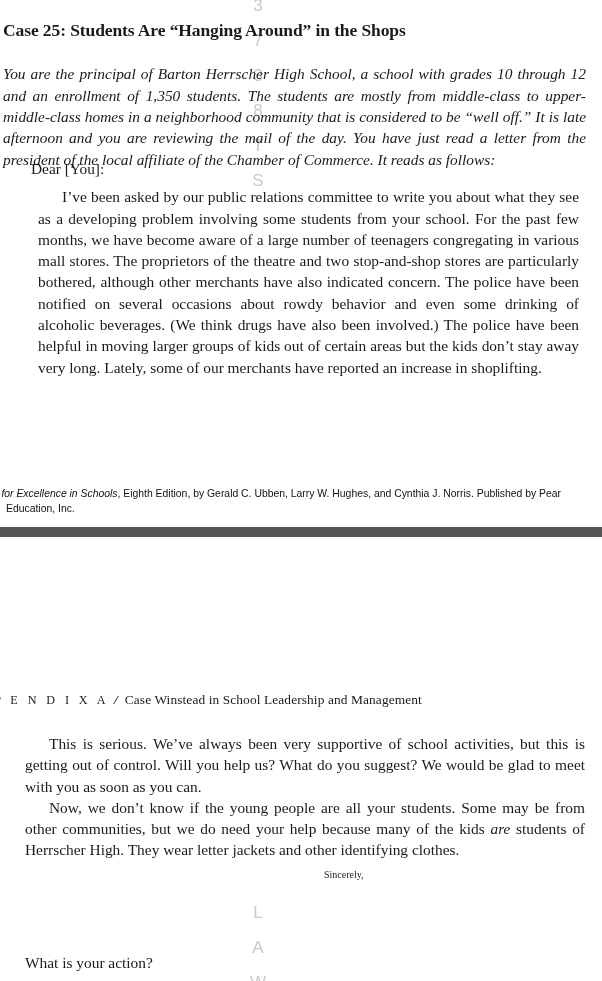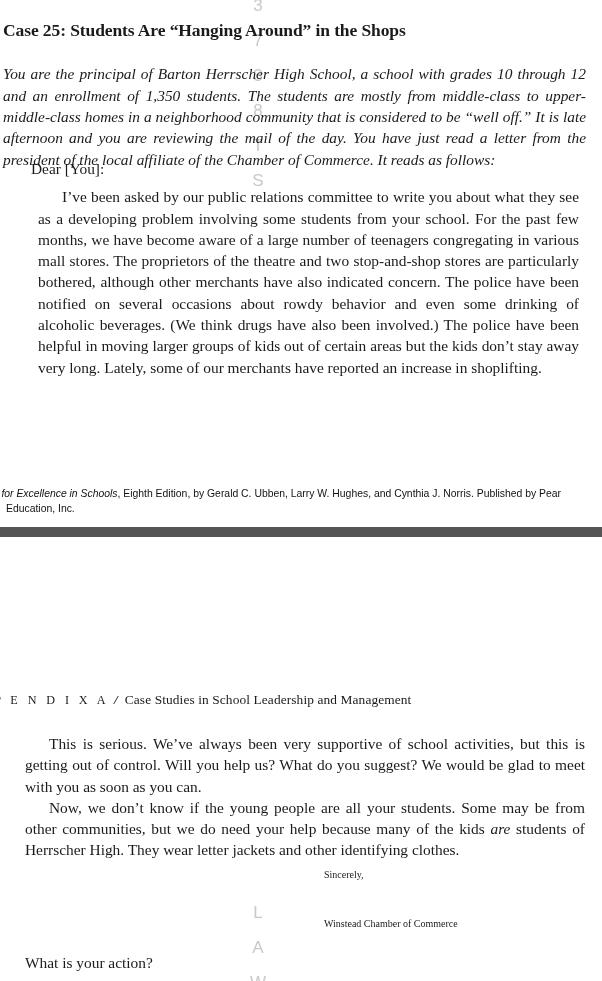--- a/index.html
+++ b/index.html
@@ -201,31 +201,30 @@
 <div class="attribution">
   <div class="line1"><span class="italic">rship for Excellence in Schools</span><span>, Eighth Edition, by Gerald C. Ubben, Larry W. Hughes, and Cynthia J. Norris. Published by Pear</span></div>
   <div class="line2">Education, Inc.</div>
 </div>
 
 <div id="page-separator"></div>
 
 <div class="page" id="page-two"></div>
 
 <div class="running-head">
-  <span class="appendix-label">P P E N D I X  A</span><span class="slash">/</span><span class="head-title">Case Studies in School Leadership and Management</span>
+  <span class="appendix-label">P P E N D I X  A</span><span class="slash">/</span><span class="head-title">Case Winstead in School Leadership and Management</span>
 </div>
 
 <div class="page-two-body">
   <p>This is serious. We’ve always been very supportive of school activities, but this is getting out of control. Will you help us? What do you suggest? We would be glad to meet with you as soon as you can.</p>
   <p><span>Now, we don’t know if the young people are all your students. Some may be from other communities, but we do need your help because many of the kids </span><em>are</em><span> students of Herrscher High. They wear letter jackets and other identifying clothes.</span></p>
 </div>
 
 <div class="closing">
   <p class="sign-off">Sincerely,</p>
-  <p class="signer">Winstead Chamber of Commerce</p>
 </div>
 
 <p class="action-prompt">What is your action?</p>
 
 <div class="watermark" id="watermark-bottom">
   <span>L</span>
   <span>A</span>
   <span>W</span>
 </div>
 

